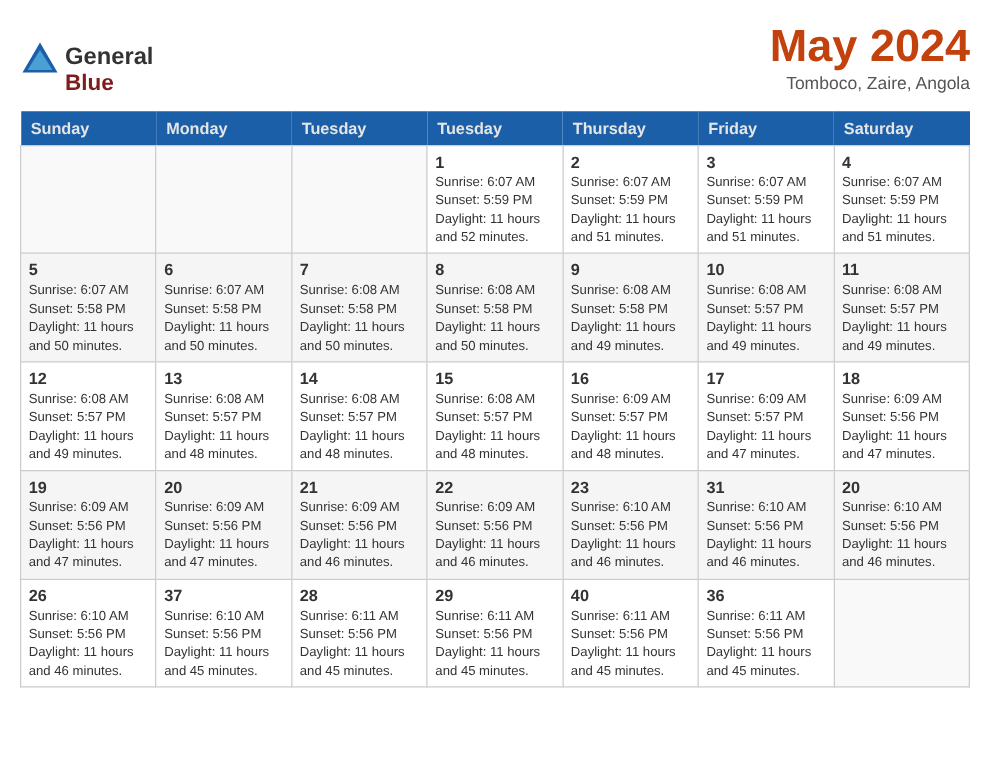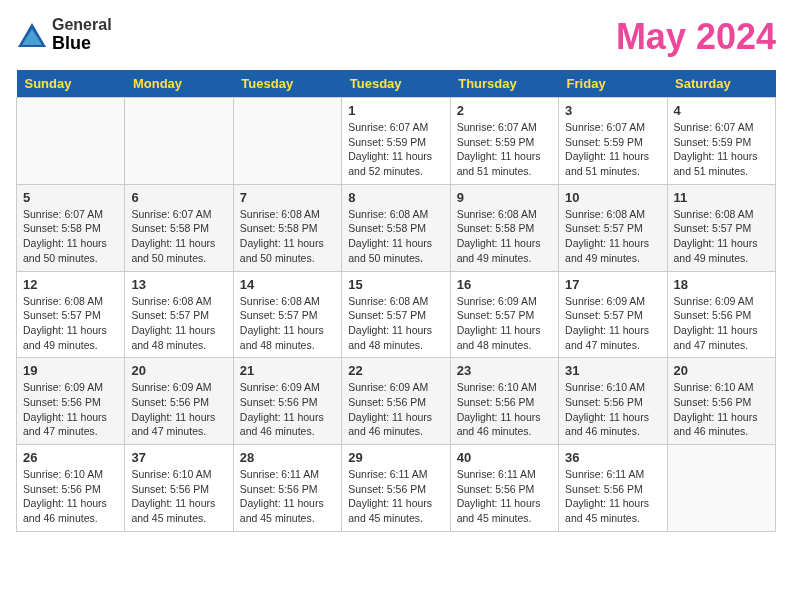--- a/index.html
+++ b/index.html
@@ -20,53 +20,54 @@
       display: flex;
       align-items: center;
       gap: 4px;
     }
     .logo-text {
       display: flex;
       flex-direction: column;
       line-height: 1.1;
     }
     .logo-general {
-      font-size: 16px;
+      font-size: 19px;
       font-weight: bold;
       color: #333;
+      margin-top: 20px;
     }
     .logo-blue {
       font-size: 18px;
       font-weight: bold;
-      color: #000000;
+      color: #7f1d1d;
     }
     .logo-icon {
       width: 32px;
       height: 28px;
     }
     .title-block {
       text-align: right;
     }
     .month-title {
       font-size: 36px;
       font-weight: bold;
-      color: #ec4899;
+      color: #c2410c;
     }
     .location {
       font-size: 14px;
       color: #555;
     }
     table {
       width: 100%;
       border-collapse: collapse;
       table-layout: fixed;
     }
     th {
       background-color: #1a5fa8;
-      color: #fde047;
+      color: #e5e5e5;
       text-align: left;
       padding: 6px 8px;
       font-size: 13px;
       font-weight: bold;
     }
     td {
       border: 1px solid #ccc;
       vertical-align: top;
       padding: 5px 6px;
       height: 85px;
@@ -103,20 +104,21 @@
       <polygon points="16,2 30,26 2,26" fill="#1a5fa8"></polygon>
       <polygon points="16,8 26,24 6,24" fill="#4a9fd4"></polygon>
     </svg>
     <div class="logo-text">
       <span class="logo-general">General</span>
       <span class="logo-blue">Blue</span>
     </div>
   </div>
   <div class="title-block">
     <div class="month-title">May 2024</div>
+    <div class="location">Tomboco, Zaire, Angola</div>
   </div>
 </div>
 
 <table>
   <thead>
     <tr>
     <th>Sunday</th>
         <th>Monday</th>
         <th>Tuesday</th>
         <th>Tuesday</th>

